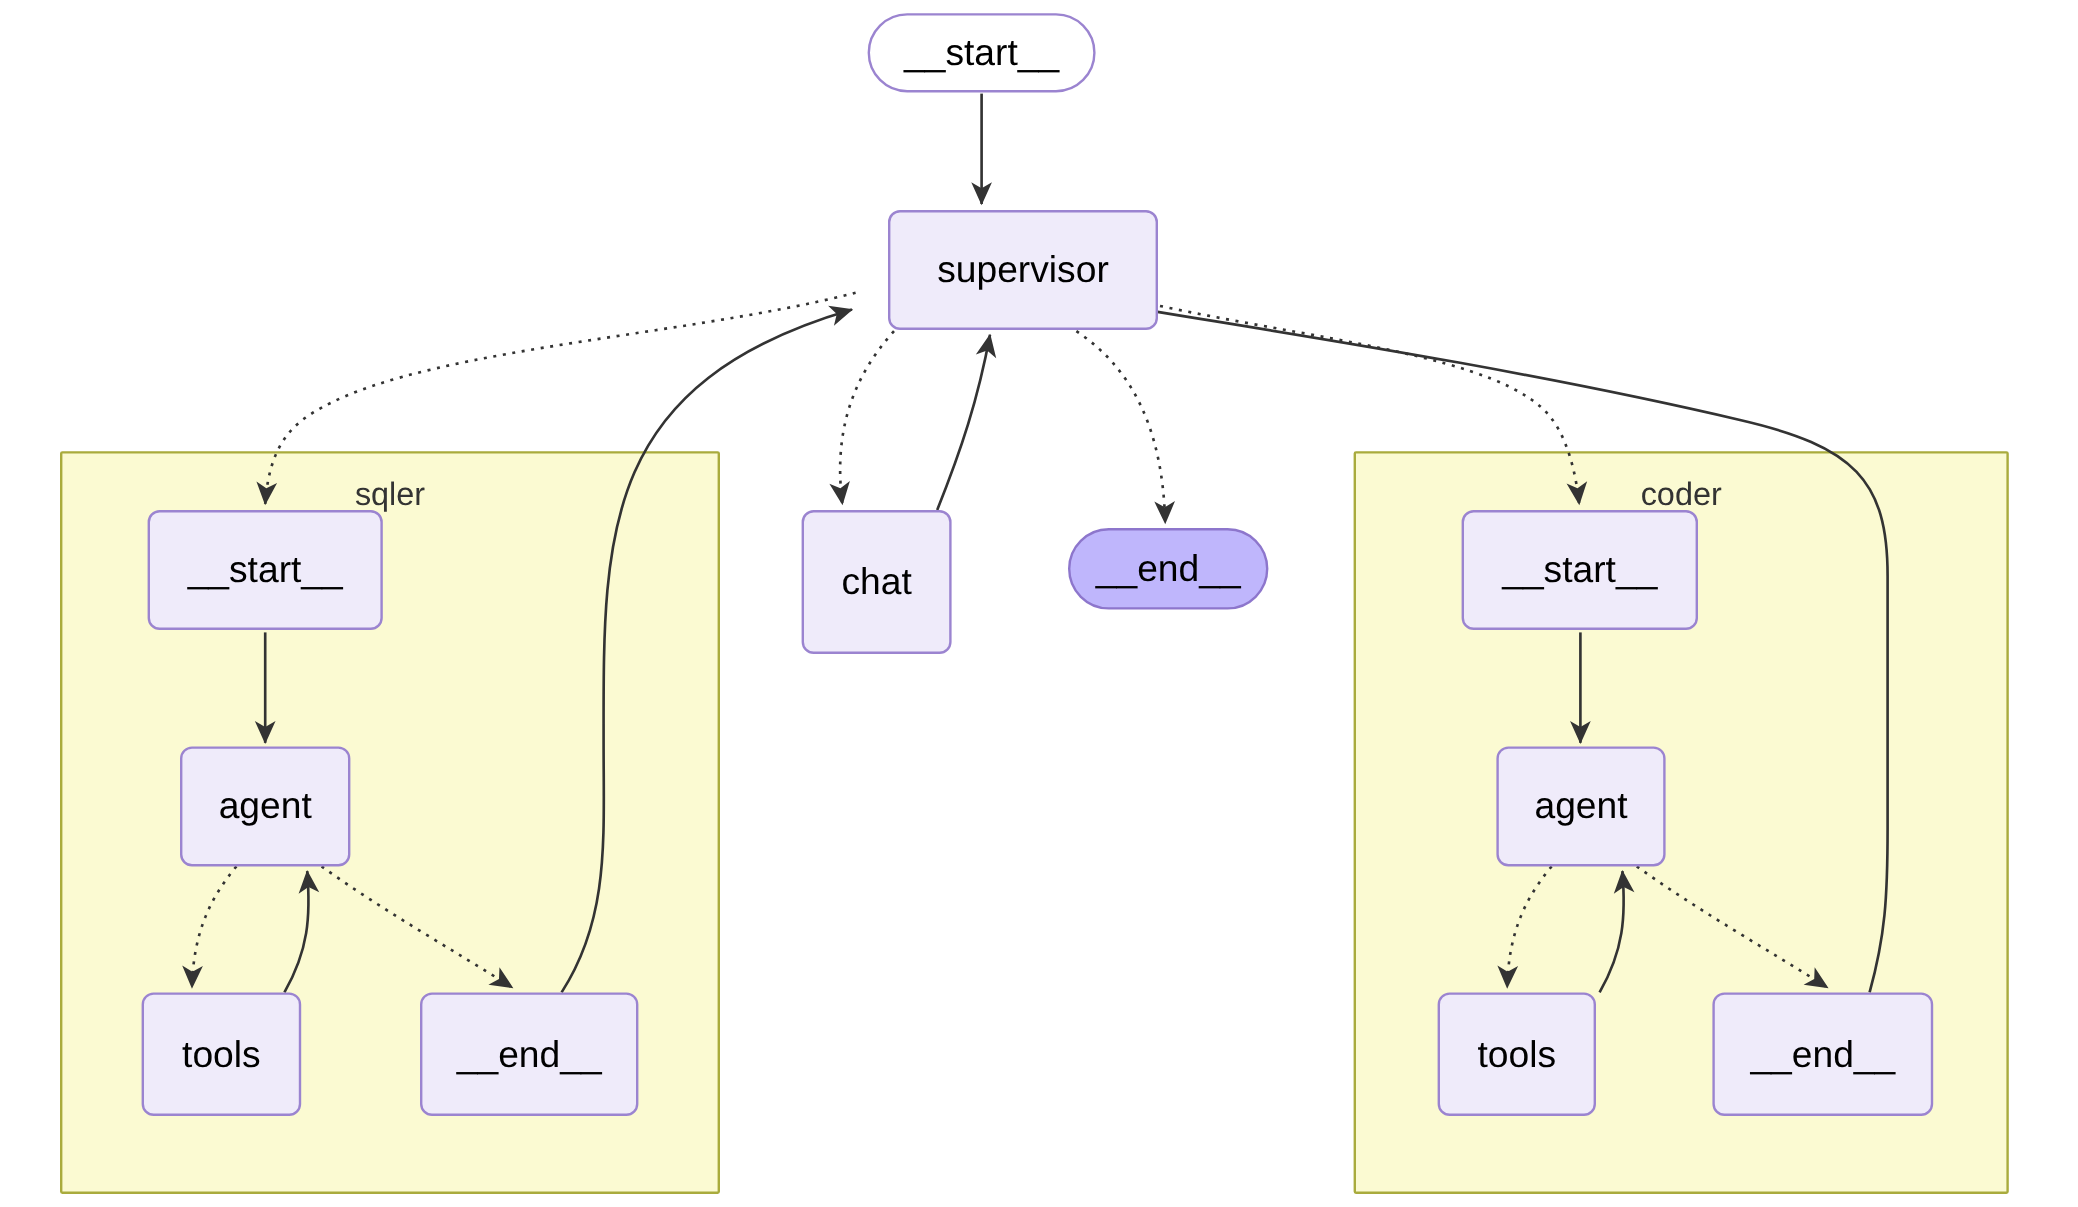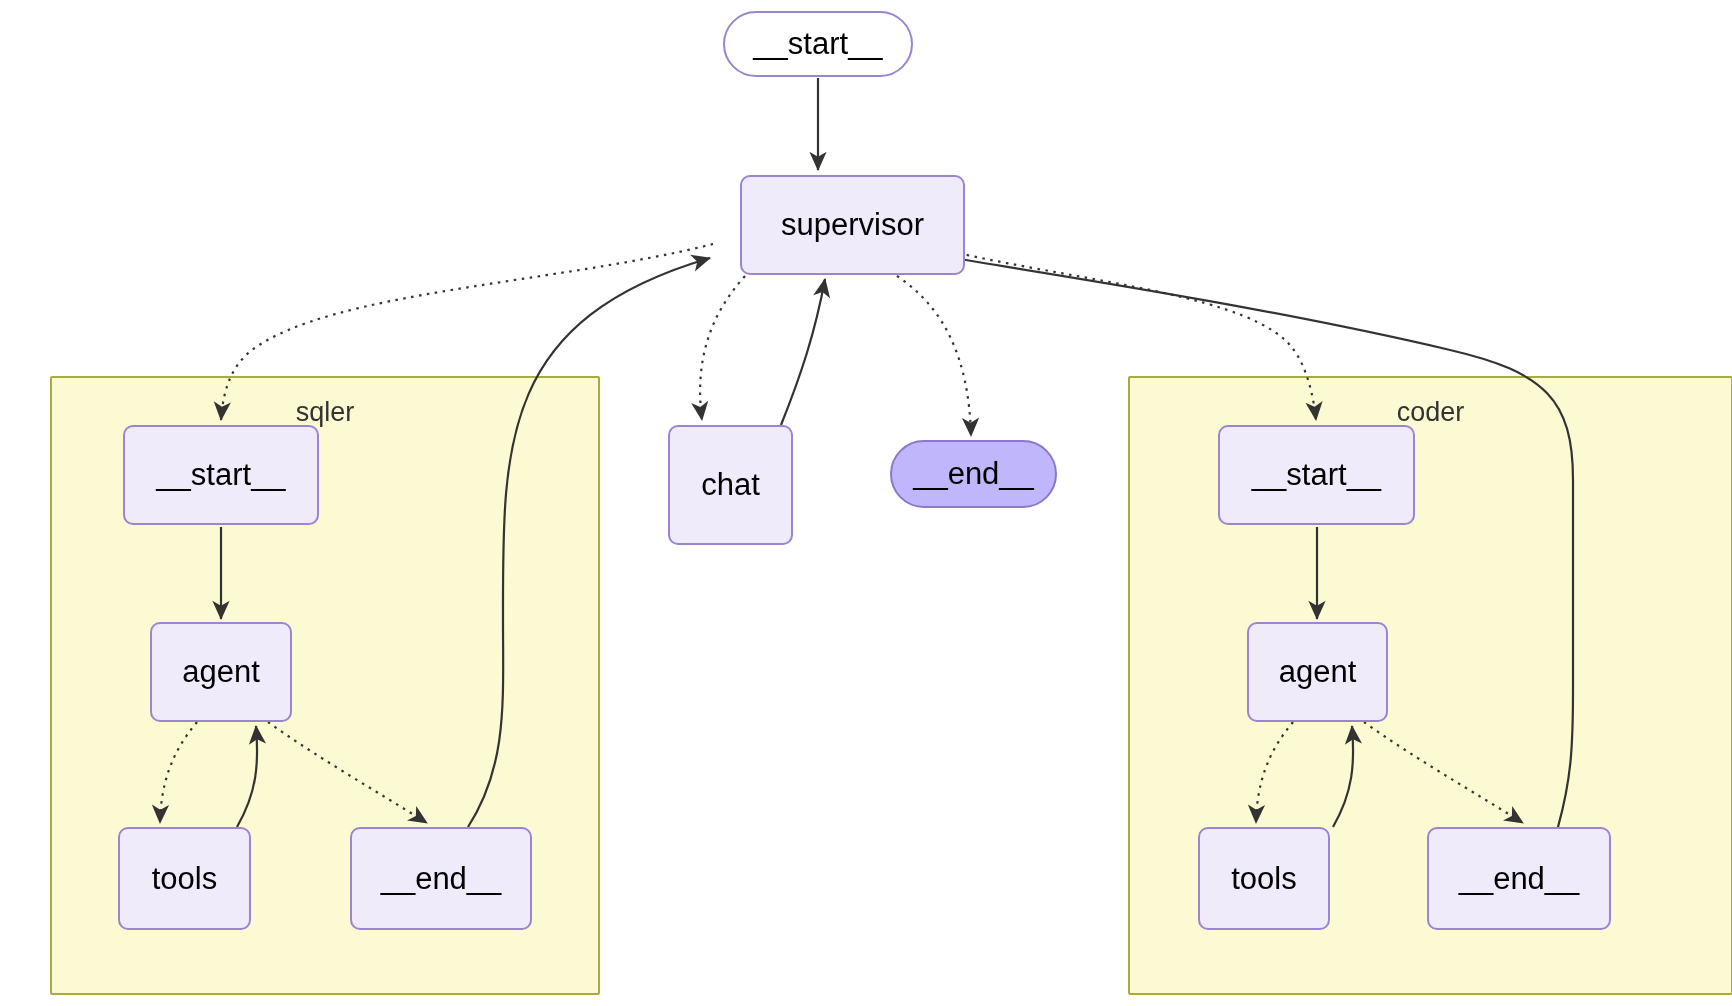--- a/index.html
+++ b/index.html
@@ -74,21 +74,21 @@
   #n-supervisor  { left: 740px;  top: 175px; width: 225px; height: 100px; }
   #n-chat        { left: 668px;  top: 425px; width: 125px; height: 120px; }
   #n-end-top     { left: 890px;  top: 440px; width: 167px; height: 68px; }
 
   #cluster-sqler { left: 50px;   top: 376px; width: 550px; height: 619px; }
   #n-sqler-start { left: 123px;  top: 425px; width: 196px; height: 100px; }
   #n-sqler-agent { left: 150px;  top: 622px; width: 142px; height: 100px; }
   #n-sqler-tools { left: 118px;  top: 827px; width: 133px; height: 103px; }
   #n-sqler-end   { left: 350px;  top: 827px; width: 182px; height: 103px; }
 
-  #cluster-coder { left: 1128px; top: 376px; width: 605px; height: 619px; padding-left: 30px; }
+  #cluster-coder { left: 1128px; top: 376px; width: 546px; height: 619px; padding-left: 30px; }
   #n-coder-start { left: 1218px; top: 425px; width: 197px; height: 100px; }
   #n-coder-agent { left: 1247px; top: 622px; width: 141px; height: 100px; }
   #n-coder-tools { left: 1198px; top: 827px; width: 132px; height: 103px; }
   #n-coder-end   { left: 1427px; top: 827px; width: 184px; height: 103px; }
 </style>
 </head>
 <body>
 
 <div class="stage">
 

